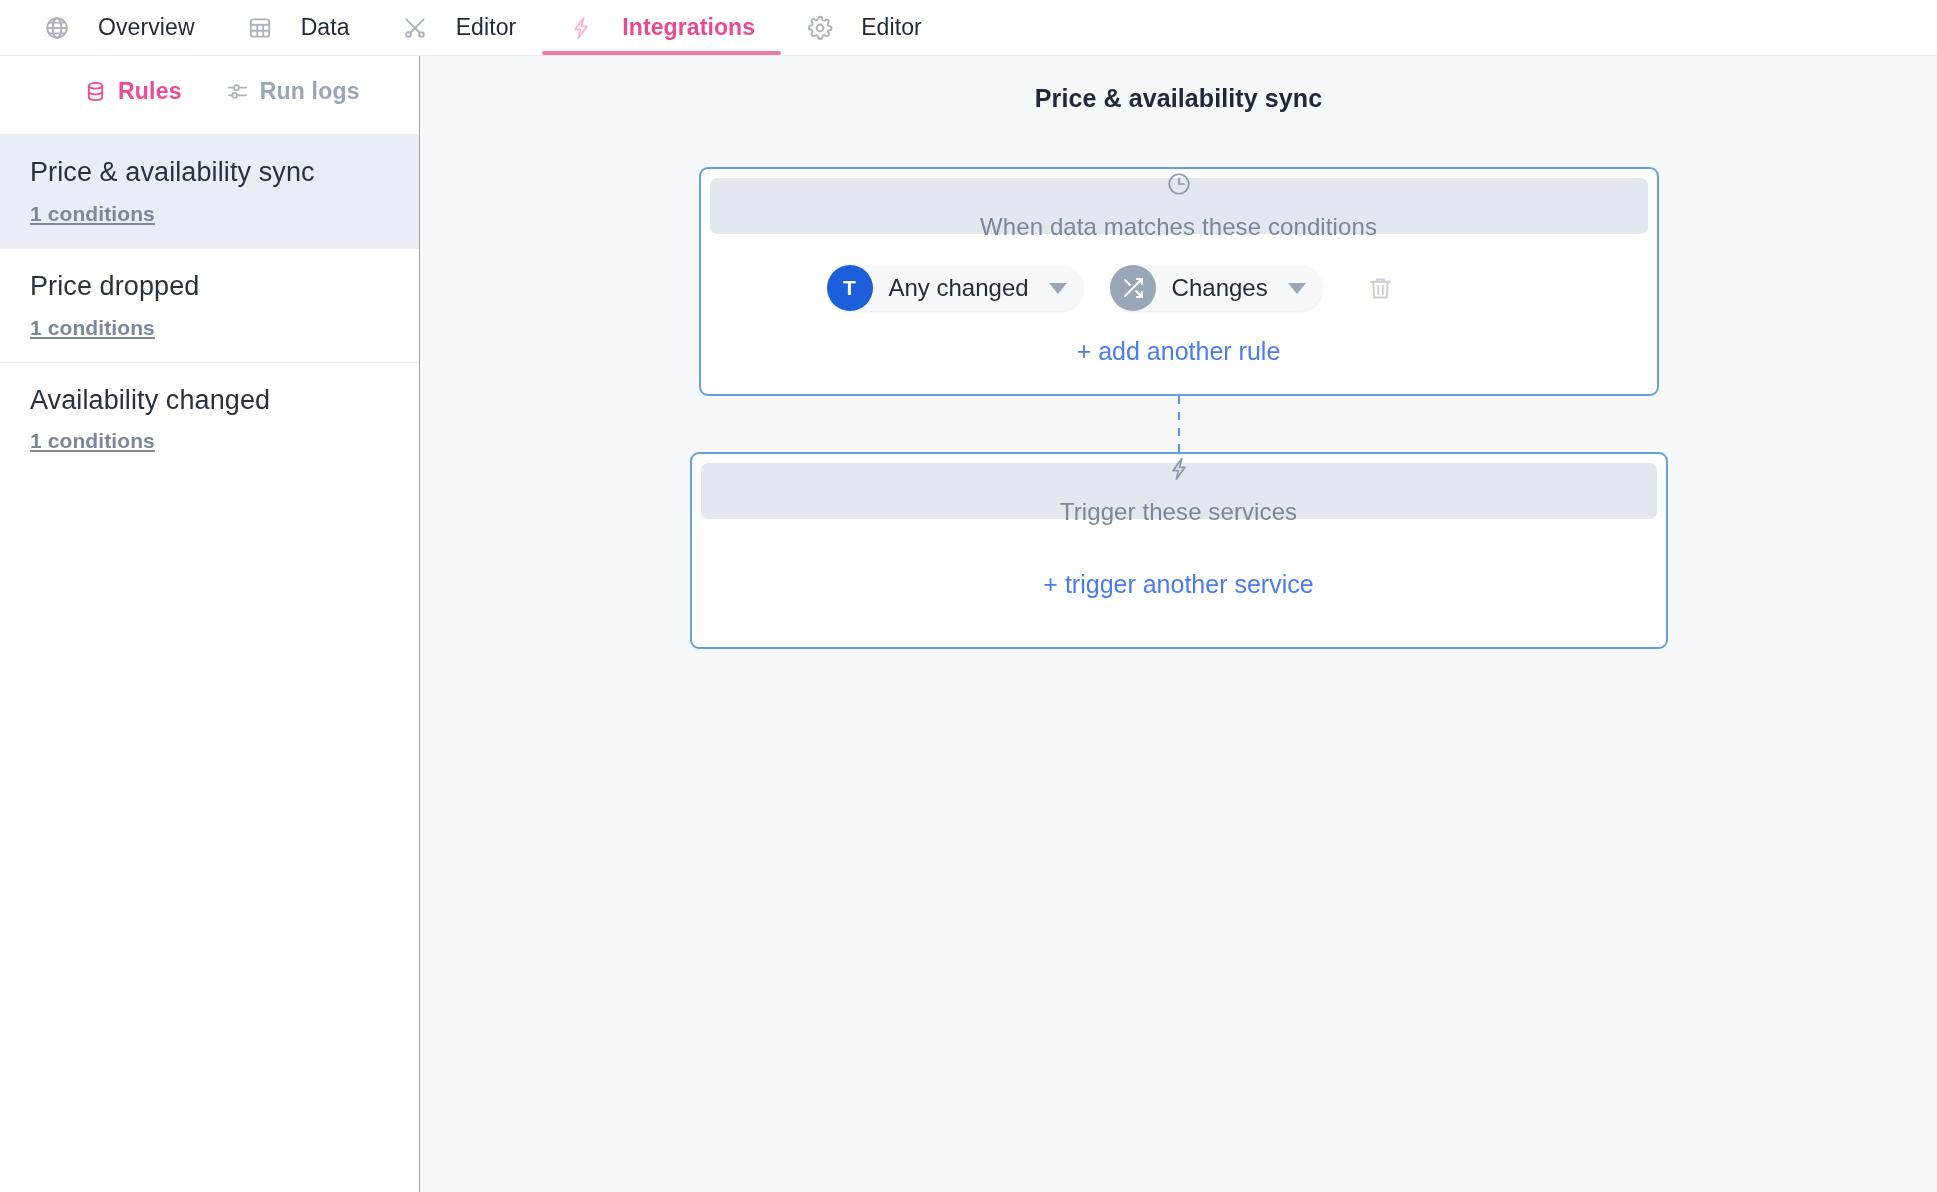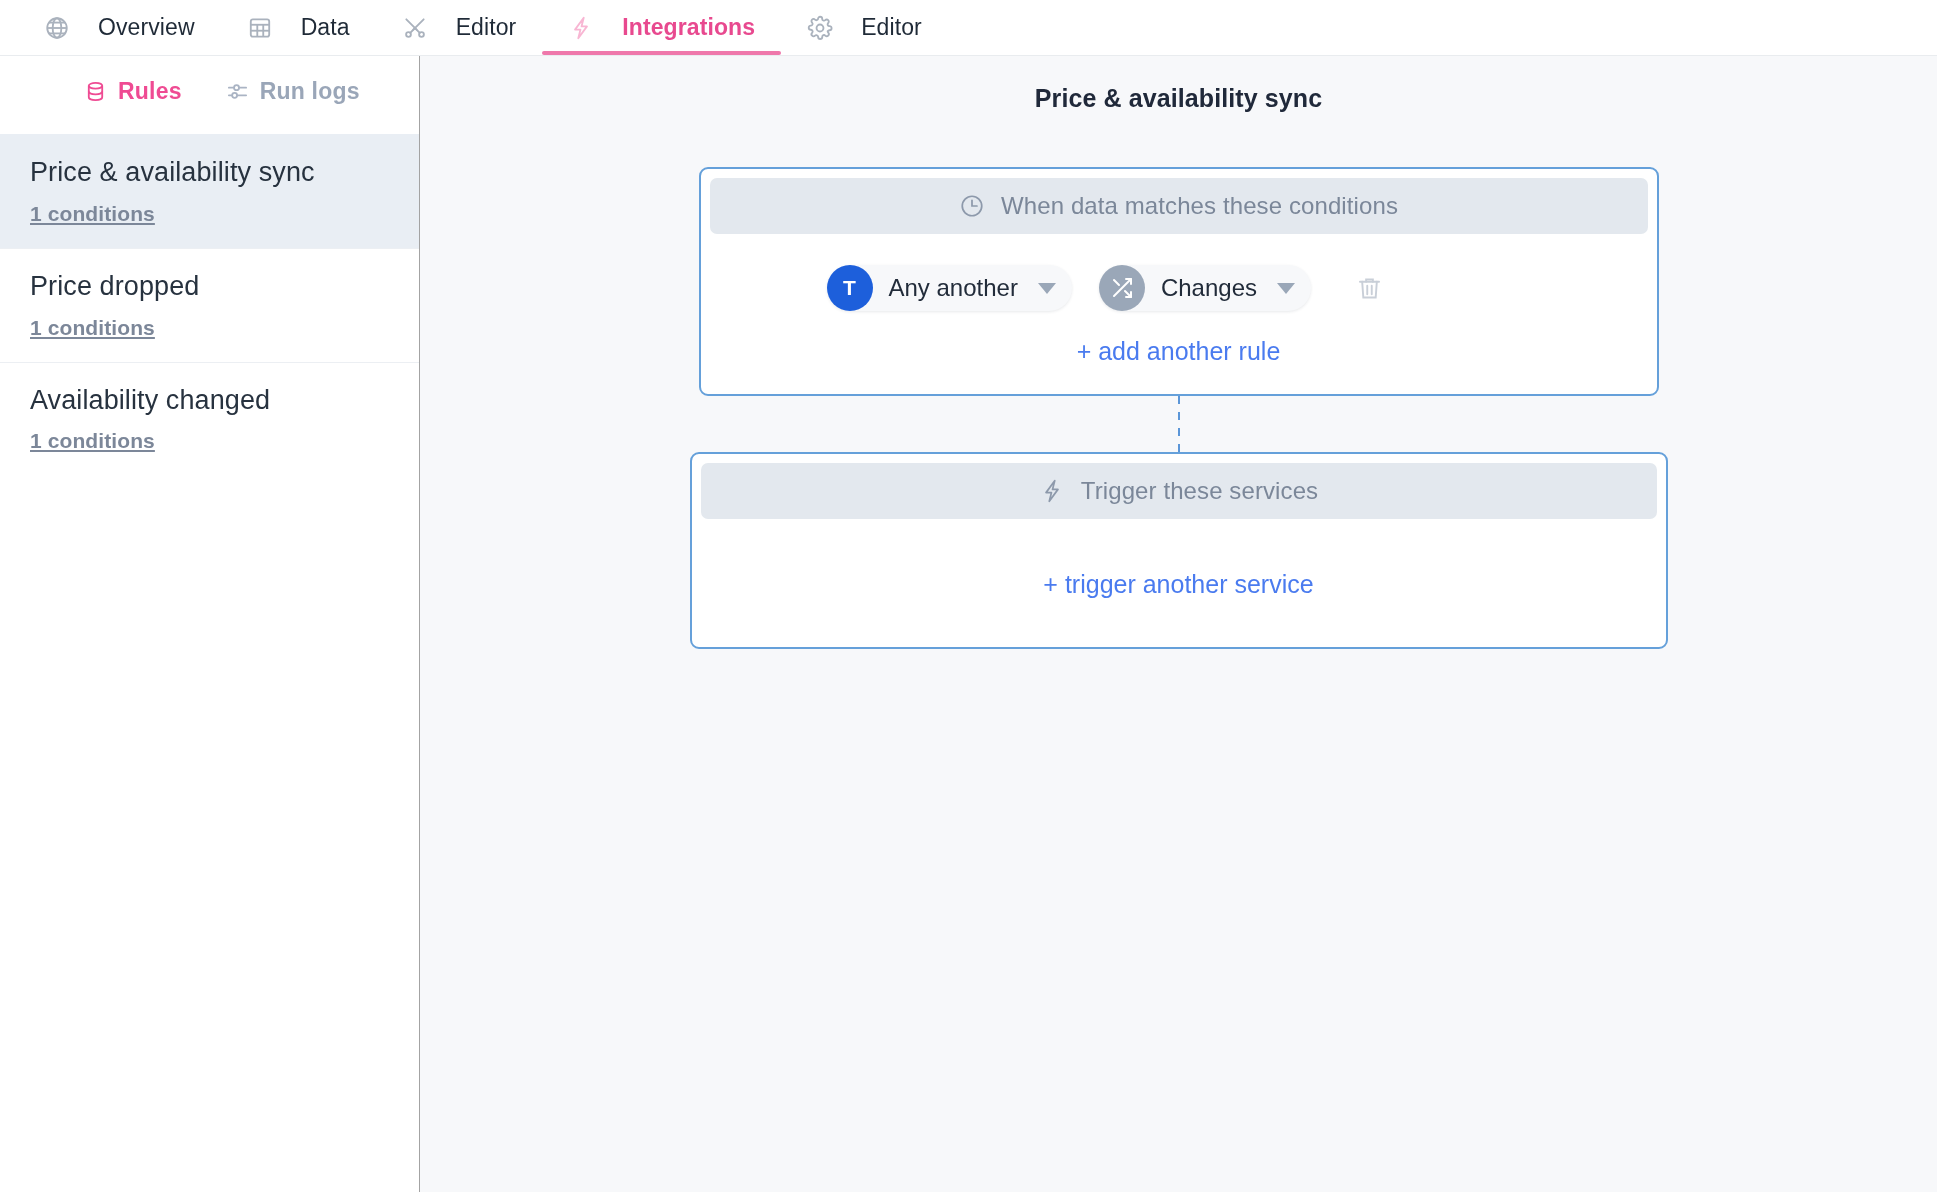--- a/index.html
+++ b/index.html
@@ -164,20 +164,21 @@
 
   .fbox-head {
     margin: 9px;
     height: 56px;
     background: #e3e8ee;
     border-radius: 7px;
     display: flex;
     align-items: center;
     justify-content: center;
     gap: 16px;
+    flex-direction: column;
   }
   .fbox-head .head-ico { width: 26px; height: 26px; display: block; color: #8d99ab; flex: none; }
   .fbox-head .head-txt {
     font-size: 24px;
     color: #7b8799;
     letter-spacing: .1px;
   }
 
   .cond-row {
     display: flex;
@@ -370,21 +371,21 @@
               <circle cx="12" cy="12" r="9"></circle>
                 <path d="M12 6.8V12h4.6" stroke-linecap="round"></path>
             </svg>
           </span>
           <span class="head-txt">When data matches these conditions</span>
         </div>
 
         <div class="cond-row">
           <div class="pill">
             <span class="pill-badge badge-blue">T</span>
-            <span class="pill-label">Any another</span>
+            <span class="pill-label">Any changed</span>
             <span class="caret"></span>
           </div>
 
           <div class="pill">
             <span class="pill-badge badge-gray">
               <svg viewBox="0 0 24 24" fill="none" stroke="currentColor" stroke-width="2" stroke-linecap="round" stroke-linejoin="round">
                 <polyline points="16 3 21 3 21 8"></polyline>
                   <line x1="4" y1="20" x2="21" y2="3"></line>
                 <polyline points="21 16 21 21 16 21"></polyline>
                   <line x1="15" y1="15" x2="21" y2="21"></line>

